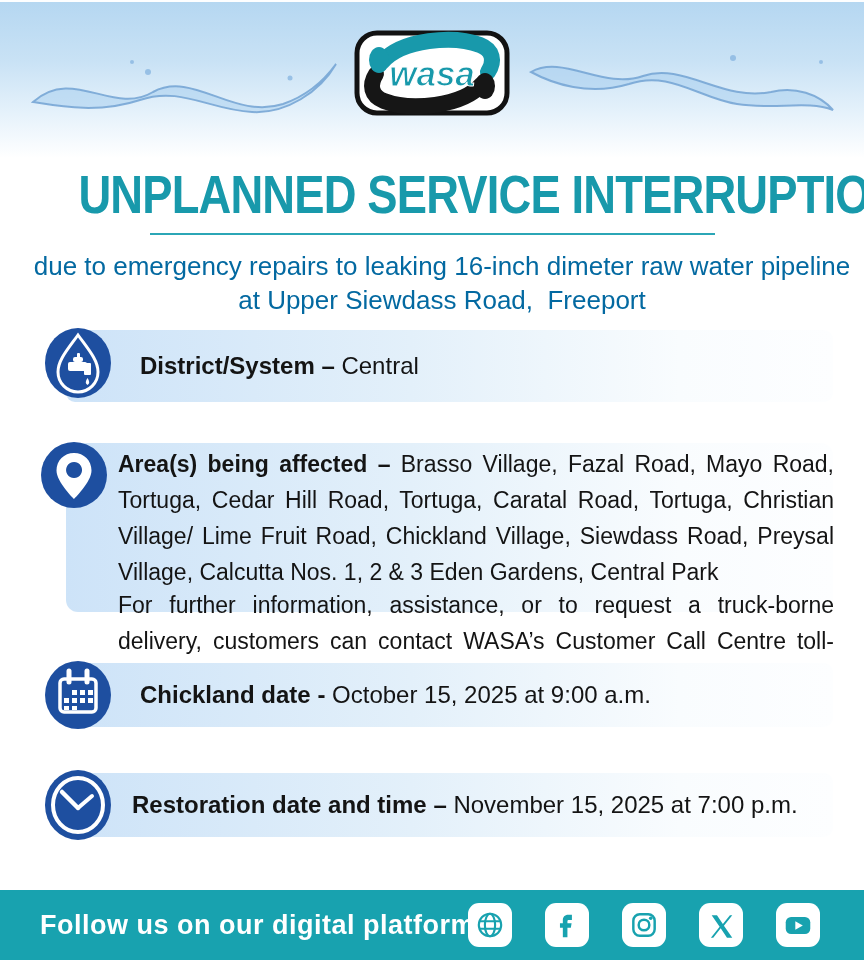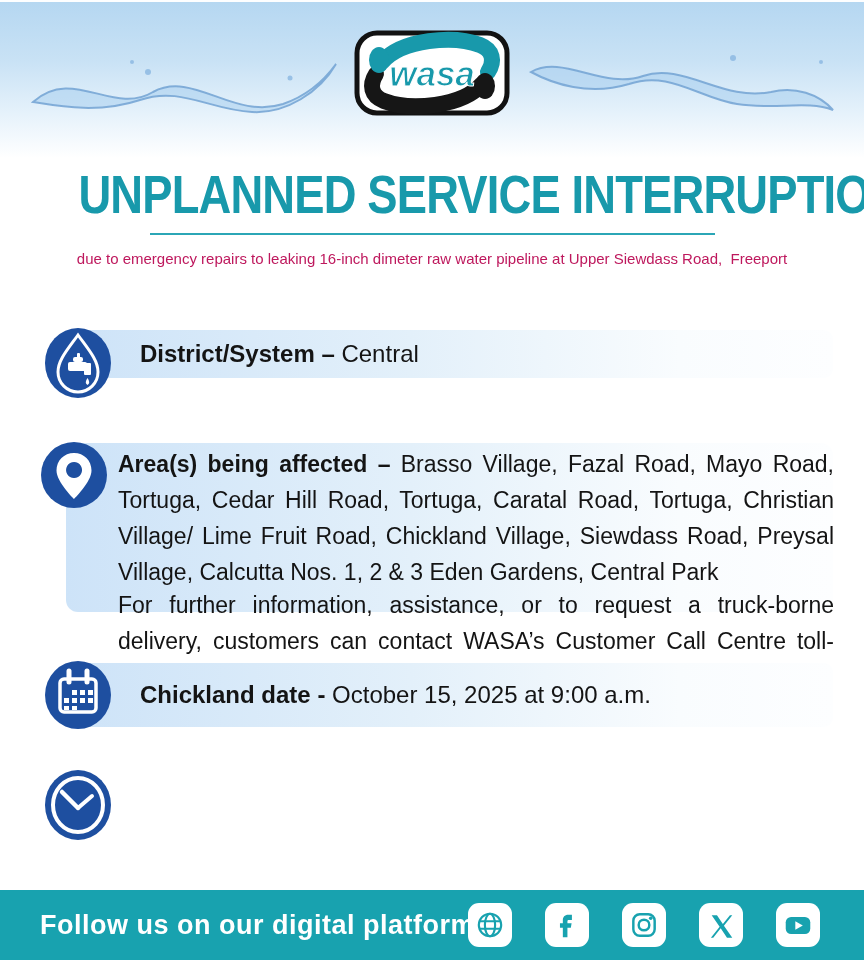--- a/index.html
+++ b/index.html
@@ -14,27 +14,27 @@
   .splash-left{left:28px;top:40px;width:315px;height:92px;}
   .splash-right{right:26px;top:30px;width:315px;height:92px;}
   .logo{position:absolute;left:352px;top:24px;width:160px;height:94px;}
 
   
   .title-wrap{position:absolute;left:0;top:163px;width:864px;text-align:center;}
   .title{display:inline-block;white-space:nowrap;margin:0;
          font-size:54px;font-weight:800;letter-spacing:-1px;color:#1899ab;
          transform:scaleX(.84);transform-origin:50% 50%;}
   .title-underline{width:565px;height:2px;background:#2ba6b6;margin:8px auto 0;}
-  .subtitle{position:absolute;left:22px;top:249px;width:820px;margin:0;
-            font-size:15px;line-height:1.32;text-align:center;color:#be185d;white-space:pre-wrap;}
+  .subtitle{position:absolute;left:32px;top:249px;width:820px;margin:0;
+            font-size:26px;line-height:1.32;text-align:center;color:#0369a1;white-space:pre-wrap;}
 
   
   .bar{position:absolute;display:flex;align-items:center;border-radius:9px;
        background:linear-gradient(90deg,#cde3f8 0%,#e3f0fa 45%,#f9fcfe 80%,#fdfeff 100%);}
-  .bar-district{left:66px;top:330px;width:767px;height:48px;}
+  .bar-district{left:66px;top:330px;width:767px;height:72px;}
   .bar-area{left:66px;top:443px;width:767px;height:169px;border-radius:12px;}
   .bar-disruption{left:66px;top:663px;width:767px;height:64px;}
   .bar-restoration{left:66px;top:773px;width:767px;height:64px;}
   .row-icon{position:absolute;}
   .icon-district{left:43px;top:326px;width:70px;height:74px;}
   .icon-area{left:40px;top:437px;width:68px;height:82px;}
   .icon-disruption{left:43px;top:659px;width:70px;height:72px;}
   .icon-restoration{left:43px;top:769px;width:70px;height:72px;}
 
   .row-text{font-size:24px;}
@@ -131,20 +131,23 @@
         <rect x="45" y="31" width="5" height="5"></rect>
       <rect x="21" y="39" width="5" height="5"></rect>
         <rect x="29" y="39" width="5" height="5"></rect>
         <rect x="37" y="39" width="5" height="5"></rect>
         <rect x="45" y="39" width="5" height="5"></rect>
       <rect x="21" y="47" width="5" height="4"></rect>
         <rect x="29" y="47" width="5" height="4"></rect>
     </g>
   </svg>
 
+  <div class="bar bar-restoration">
+    <div class="row-text pad-restoration"><span class="lbl">Restoration date and time –</span> <span>November 15, 2025 at 7:00 p.m.</span></div>
+  </div>
   <svg class="row-icon icon-restoration" viewBox="0 0 70 72">
     <ellipse cx="35" cy="36" rx="33" ry="35" fill="#1e4fa0"></ellipse>
     <ellipse cx="35" cy="36" rx="25" ry="27" fill="none" stroke="#ffffff" stroke-width="4"></ellipse>
     <path d="M35,39 L19,23" stroke="#ffffff" stroke-width="4.5" stroke-linecap="round"></path>
     <path d="M35,39 L49,27" stroke="#ffffff" stroke-width="4" stroke-linecap="round"></path>
   </svg>
 
   <div class="footer">
     <div class="footer-text">Follow us on our digital platforms</div>
 

